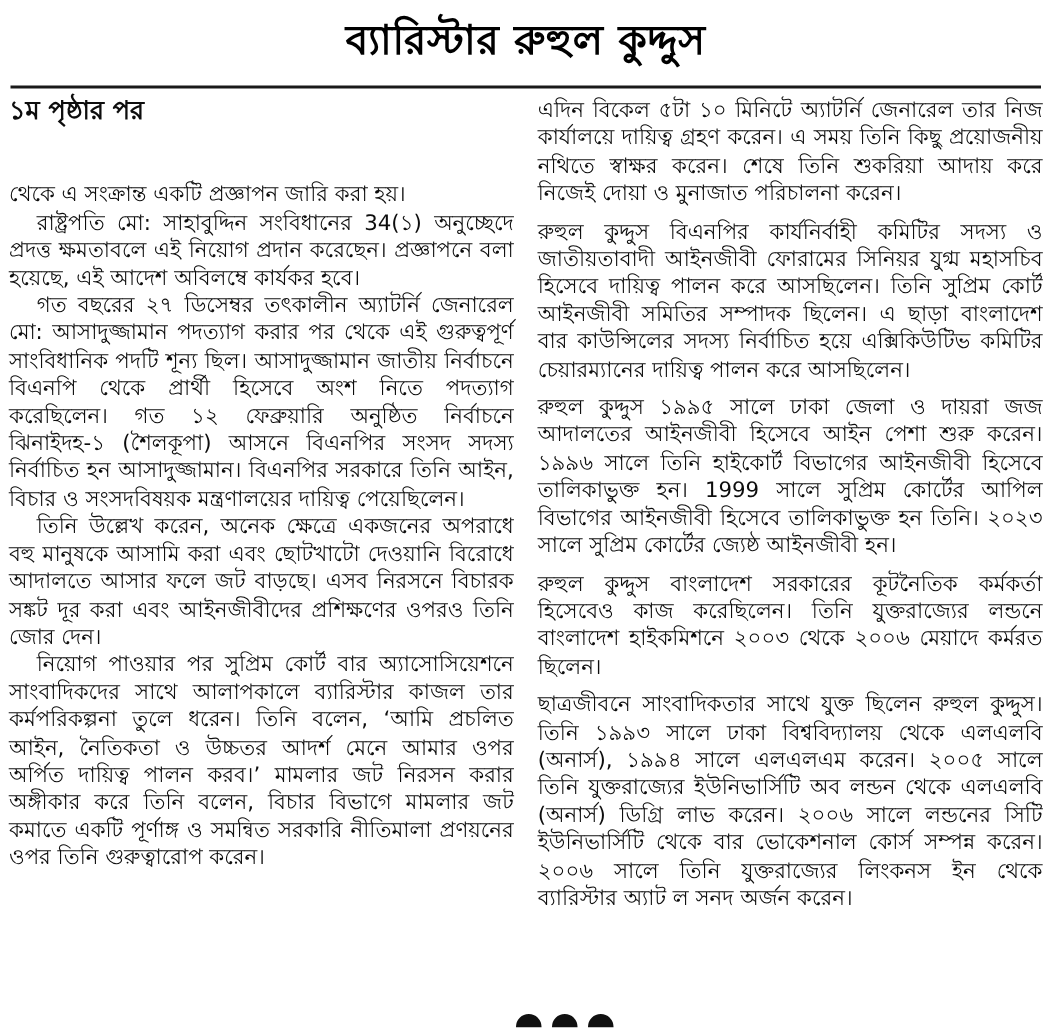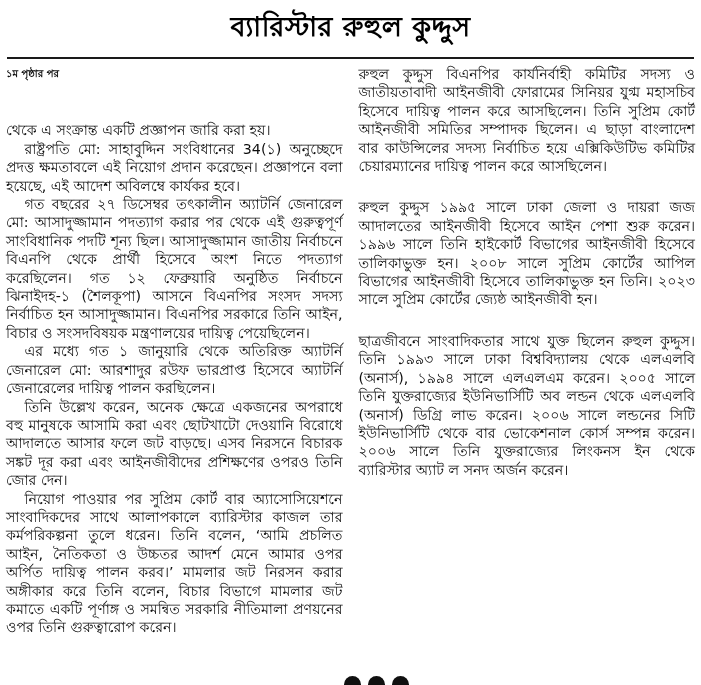--- a/index.html
+++ b/index.html
@@ -31,27 +31,27 @@
     display: flex;
     gap: 16px;
     text-align: justify;
     font-size: 14.2px;
     line-height: 18.4px;
     color: #0d0d0d;
   }
   .col { flex: 1 1 0; min-width: 0; }
   .cont-label {
     font-weight: bold;
-    font-size: 10px;
+    font-size: 17px;
     margin-bottom: 2px;
   }
   .col-left p { text-indent: 1.3em; margin: 0; }
   .col-left p.noindent { text-indent: 0; margin-top: 38px; }
   .col-right p { text-indent: 0; margin: 0 0 0 0; }
-  .col-right p + p { margin-top: 23px; }
+  .col-right p + p { margin-top: 7px; }
   
   .partial-headline {
     position: absolute;
     left: 344px; top: 676px;
     width: 90px; height: 9px;
     overflow: hidden;
   }
   .partial-headline .blob {
     display: inline-block;
     width: 17px; height: 18px;
@@ -70,28 +70,29 @@
 
   <div class="headline-rule"></div>
 
   <div class="columns">
 
     <div class="col col-left">
       <div class="cont-label">১ম পৃষ্ঠার পর</div>
       <p class="noindent">থেকে এ সংক্রান্ত একটি প্রজ্ঞাপন জারি করা হয়।</p>
       <p>রাষ্ট্রপতি মো: সাহাবুদ্দিন সংবিধানের 34(১) অনুচ্ছেদে প্রদত্ত ক্ষমতাবলে এই নিয়োগ প্রদান করেছেন। প্রজ্ঞাপনে বলা হয়েছে, এই আদেশ অবিলম্বে কার্যকর হবে।</p>
       <p>গত বছরের ২৭ ডিসেম্বর তৎকালীন অ্যাটর্নি জেনারেল মো: আসাদুজ্জামান পদত্যাগ করার পর থেকে এই গুরুত্বপূর্ণ সাংবিধানিক পদটি শূন্য ছিল। আসাদুজ্জামান জাতীয় নির্বাচনে বিএনপি থেকে প্রার্থী হিসেবে অংশ নিতে পদত্যাগ করেছিলেন। গত ১২ ফেব্রুয়ারি অনুষ্ঠিত নির্বাচনে ঝিনাইদহ-১ (শৈলকূপা) আসনে বিএনপির সংসদ সদস্য নির্বাচিত হন আসাদুজ্জামান। বিএনপির সরকারে তিনি আইন, বিচার ও সংসদবিষয়ক মন্ত্রণালয়ের দায়িত্ব পেয়েছিলেন।</p>
-      <p>এর মধ্যে গত ১ জানুয়ারি থেকে অতিরিক্ত অ্যাটর্নি জেনারেল মো: আরশাদুর রউফ ভারপ্রাপ্ত হিসেবে অ্যাটর্নি জেনারেলের দায়িত্ব পালন করছিলেন।</p>
       <p>তিনি উল্লেখ করেন, অনেক ক্ষেত্রে একজনের অপরাধে বহু মানুষকে আসামি করা এবং ছোটখাটো দেওয়ানি বিরোধে আদালতে আসার ফলে জট বাড়ছে। এসব নিরসনে বিচারক সঙ্কট দূর করা এবং আইনজীবীদের প্রশিক্ষণের ওপরও তিনি জোর দেন।</p>
       <p>নিয়োগ পাওয়ার পর সুপ্রিম কোর্ট বার অ্যাসোসিয়েশনে সাংবাদিকদের সাথে আলাপকালে ব্যারিস্টার কাজল তার কর্মপরিকল্পনা তুলে ধরেন। তিনি বলেন, ‘আমি প্রচলিত আইন, নৈতিকতা ও উচ্চতর আদর্শ মেনে আমার ওপর অর্পিত দায়িত্ব পালন করব।’ মামলার জট নিরসন করার অঙ্গীকার করে তিনি বলেন, বিচার বিভাগে মামলার জট কমাতে একটি পূর্ণাঙ্গ ও সমন্বিত সরকারি নীতিমালা প্রণয়নের ওপর তিনি গুরুত্বারোপ করেন।</p>
     </div>
 
     <div class="col col-right">
+      <p>এদিন বিকেল ৫টা ১০ মিনিটে অ্যাটর্নি জেনারেল তার নিজ কার্যালয়ে দায়িত্ব গ্রহণ করেন। এ সময় তিনি কিছু প্রয়োজনীয় নথিতে স্বাক্ষর করেন। শেষে তিনি শুকরিয়া আদায় করে নিজেই দোয়া ও মুনাজাত পরিচালনা করেন।</p>
       <p>রুহুল কুদ্দুস বিএনপির কার্যনির্বাহী কমিটির সদস্য ও জাতীয়তাবাদী আইনজীবী ফোরামের সিনিয়র যুগ্ম মহাসচিব হিসেবে দায়িত্ব পালন করে আসছিলেন। তিনি সুপ্রিম কোর্ট আইনজীবী সমিতির সম্পাদক ছিলেন। এ ছাড়া বাংলাদেশ বার কাউন্সিলের সদস্য নির্বাচিত হয়ে এক্সিকিউটিভ কমিটির চেয়ারম্যানের দায়িত্ব পালন করে আসছিলেন।</p>
-      <p>রুহুল কুদ্দুস ১৯৯৫ সালে ঢাকা জেলা ও দায়রা জজ আদালতের আইনজীবী হিসেবে আইন পেশা শুরু করেন। ১৯৯৬ সালে তিনি হাইকোর্ট বিভাগের আইনজীবী হিসেবে তালিকাভুক্ত হন। ২০০৮ সালে সুপ্রিম কোর্টের আপিল বিভাগের আইনজীবী হিসেবে তালিকাভুক্ত হন তিনি। ২০২৩ সালে সুপ্রিম কোর্টের জ্যেষ্ঠ আইনজীবী হন।</p>
+      <p>রুহুল কুদ্দুস ১৯৯৫ সালে ঢাকা জেলা ও দায়রা জজ আদালতের আইনজীবী হিসেবে আইন পেশা শুরু করেন। ১৯৯৬ সালে তিনি হাইকোর্ট বিভাগের আইনজীবী হিসেবে তালিকাভুক্ত হন। 1999 সালে সুপ্রিম কোর্টের আপিল বিভাগের আইনজীবী হিসেবে তালিকাভুক্ত হন তিনি। ২০২৩ সালে সুপ্রিম কোর্টের জ্যেষ্ঠ আইনজীবী হন।</p>
+      <p>রুহুল কুদ্দুস বাংলাদেশ সরকারের কূটনৈতিক কর্মকর্তা হিসেবেও কাজ করেছিলেন। তিনি যুক্তরাজ্যের লন্ডনে বাংলাদেশ হাইকমিশনে ২০০৩ থেকে ২০০৬ মেয়াদে কর্মরত ছিলেন।</p>
       <p>ছাত্রজীবনে সাংবাদিকতার সাথে যুক্ত ছিলেন রুহুল কুদ্দুস। তিনি ১৯৯৩ সালে ঢাকা বিশ্ববিদ্যালয় থেকে এলএলবি (অনার্স), ১৯৯৪ সালে এলএলএম করেন। ২০০৫ সালে তিনি যুক্তরাজ্যের ইউনিভার্সিটি অব লন্ডন থেকে এলএলবি (অনার্স) ডিগ্রি লাভ করেন। ২০০৬ সালে লন্ডনের সিটি ইউনিভার্সিটি থেকে বার ভোকেশনাল কোর্স সম্পন্ন করেন। ২০০৬ সালে তিনি যুক্তরাজ্যের লিংকনস ইন থেকে ব্যারিস্টার অ্যাট ল সনদ অর্জন করেন।</p>
     </div>
 
   </div>
 
   <div class="partial-headline">
     <span class="blob"></span><span class="blob"></span><span class="blob"></span>
   </div>
 
 </div>

